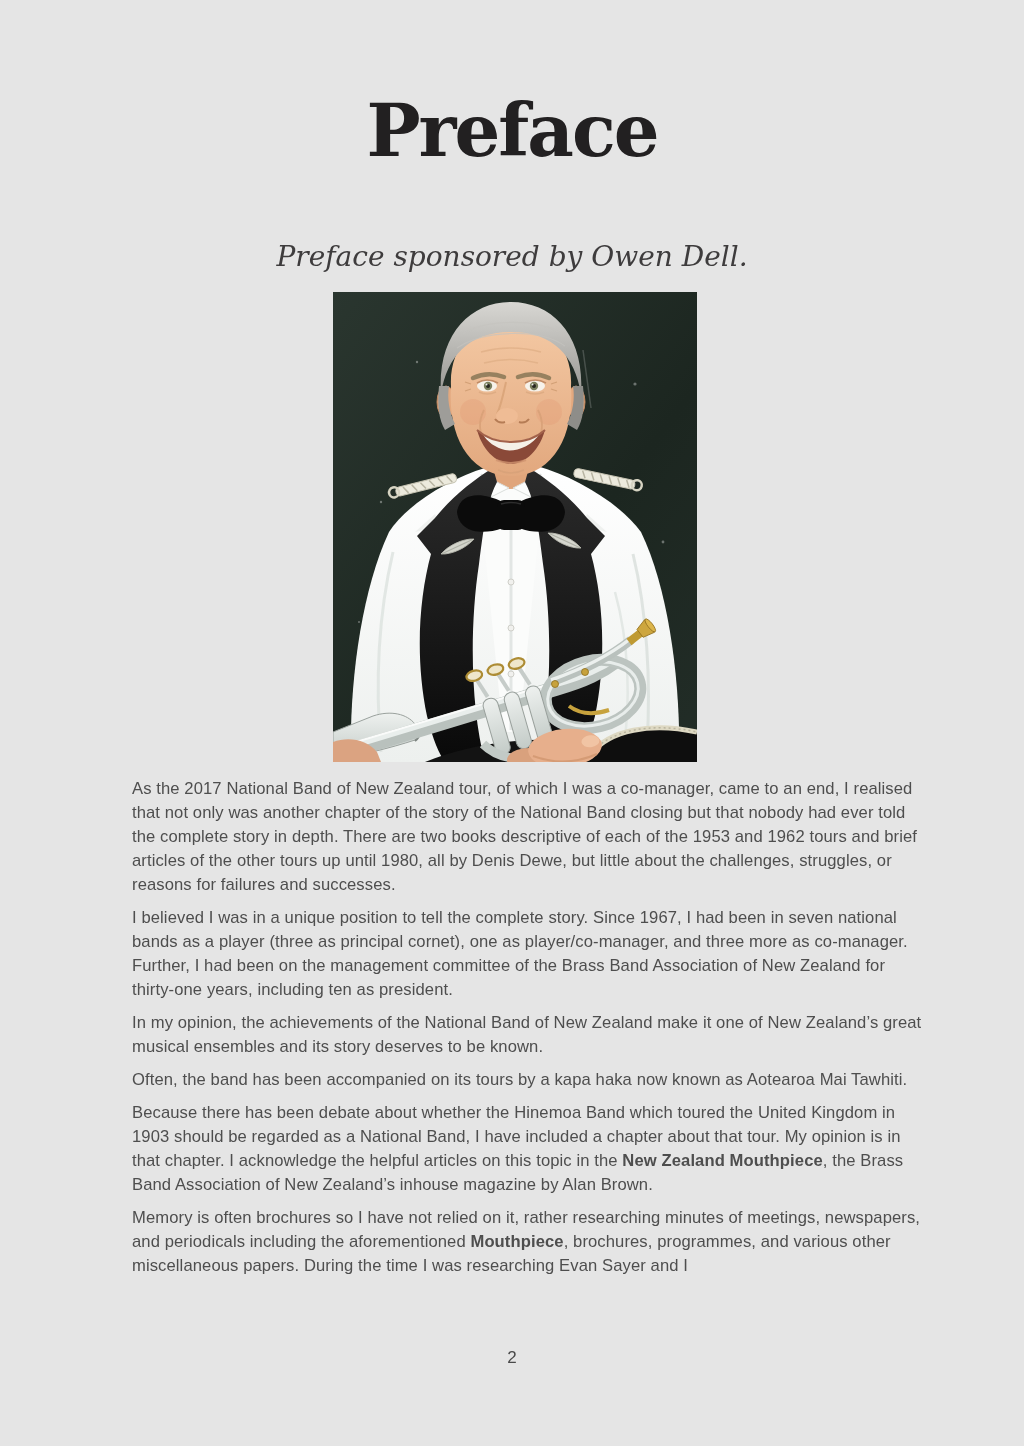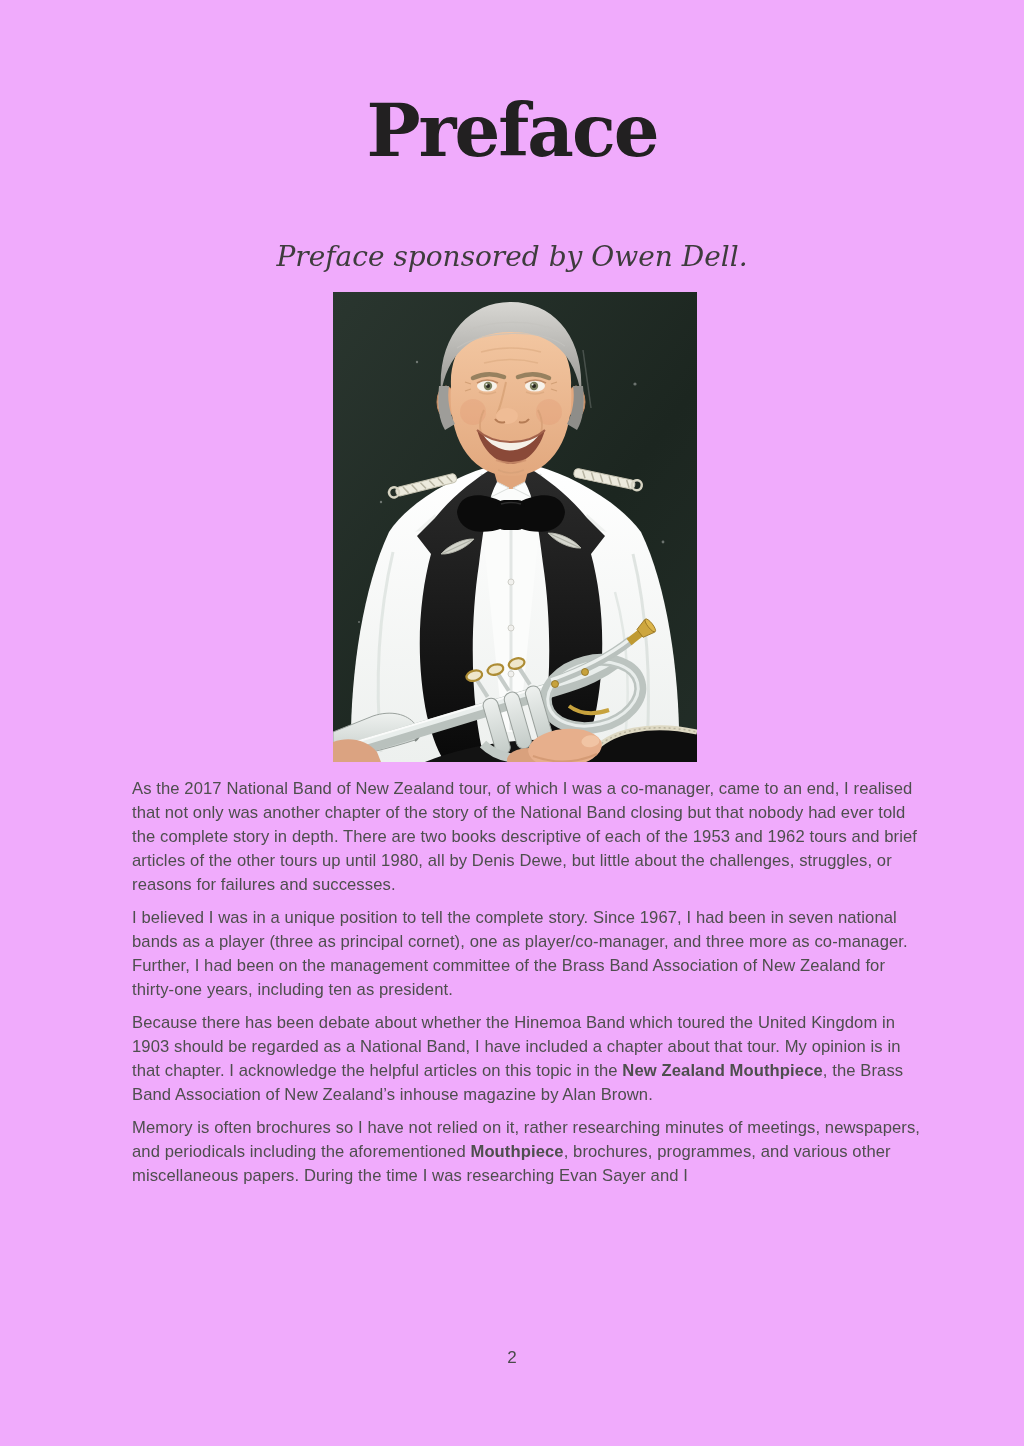--- a/index.html
+++ b/index.html
@@ -1,19 +1,19 @@
 <!DOCTYPE html>
 <html><head>
 <meta charset="utf-8">
 <style>
   html,body{margin:0;padding:0;background:#ffffff;}
   .page{
     position:relative;
     width:1024px;height:1446px;
-    background:#f0abfc;
+    background:#e5e5e5;
     font-family:"Liberation Sans",sans-serif;
     overflow:hidden;
   }
   .title{
     position:absolute;top:88px;left:0;width:1024px;
     margin:0;text-align:center;
     font-family:"DejaVu Serif","Liberation Serif",serif;
     font-weight:bold;font-size:72px;letter-spacing:-2px;
     color:#222021;
   }
@@ -242,19 +242,21 @@
         </g>
         <path d="M 200 464 Q 232 476 264 462" stroke="#c98e66" stroke-width="2" opacity="0.6" fill="none"></path>
         <path d="M 0 450 C 16 444 34 448 44 460 L 48 470 L 0 470 Z" fill="#dba381"></path>
       </g>
     </svg>
   </figure>
 
   <div class="body-text">
       <p><span>As the 2017 National Band of New Zealand tour, of which I was a co-manager, came to an end, I realised that not only was another chapter of the story of the National Band closing but that nobody had ever told the complete story in depth. There are two books descriptive of each of the 1953 and 1962 tours and brief articles of the other tours up until 1980, all by Denis Dewe, but little about the challenges, struggles, or reasons for failures and successes.</span></p>
       <p><span>I believed I was in a unique position to tell the complete story. Since 1967, I had been in seven national bands as a player (three as principal cornet), one as player/co-manager, and three more as co-manager. Further, I had been on the management committee of the Brass Band Association of New Zealand for thirty-one years, including ten as president.</span></p>
+      <p><span>In my opinion, the achievements of the National Band of New Zealand make it one of New Zealand’s great musical ensembles and its story deserves to be known.</span></p>
+      <p><span>Often, the band has been accompanied on its tours by a kapa haka now known as Aotearoa Mai Tawhiti.</span></p>
       <p><span>Because there has been debate about whether the Hinemoa Band which toured the United Kingdom in 1903 should be regarded as a National Band, I have included a chapter about that tour. My opinion is in that chapter. I acknowledge the helpful articles on this topic in the </span><span class="em">New Zealand Mouthpiece</span><span>, the Brass Band Association of New Zealand’s inhouse magazine by Alan Brown.</span></p>
       <p><span>Memory is often brochures so I have not relied on it, rather researching minutes of meetings, newspapers, and periodicals including the aforementioned </span><span class="em">Mouthpiece</span><span>, brochures, programmes, and various other miscellaneous papers. During the time I was researching Evan Sayer and I</span></p>
     </div>
 
   <div class="page-number">2</div>
 
 </div>
 
 </body></html>

